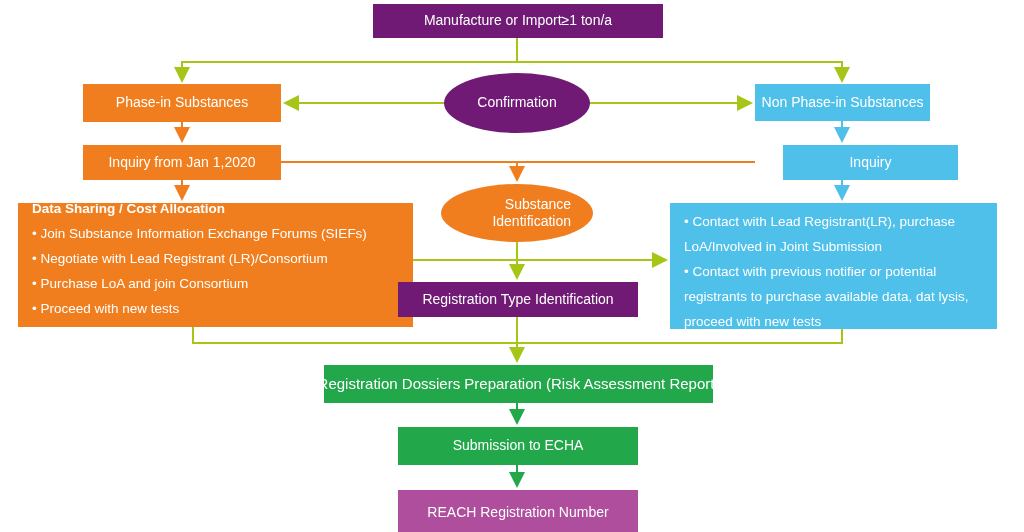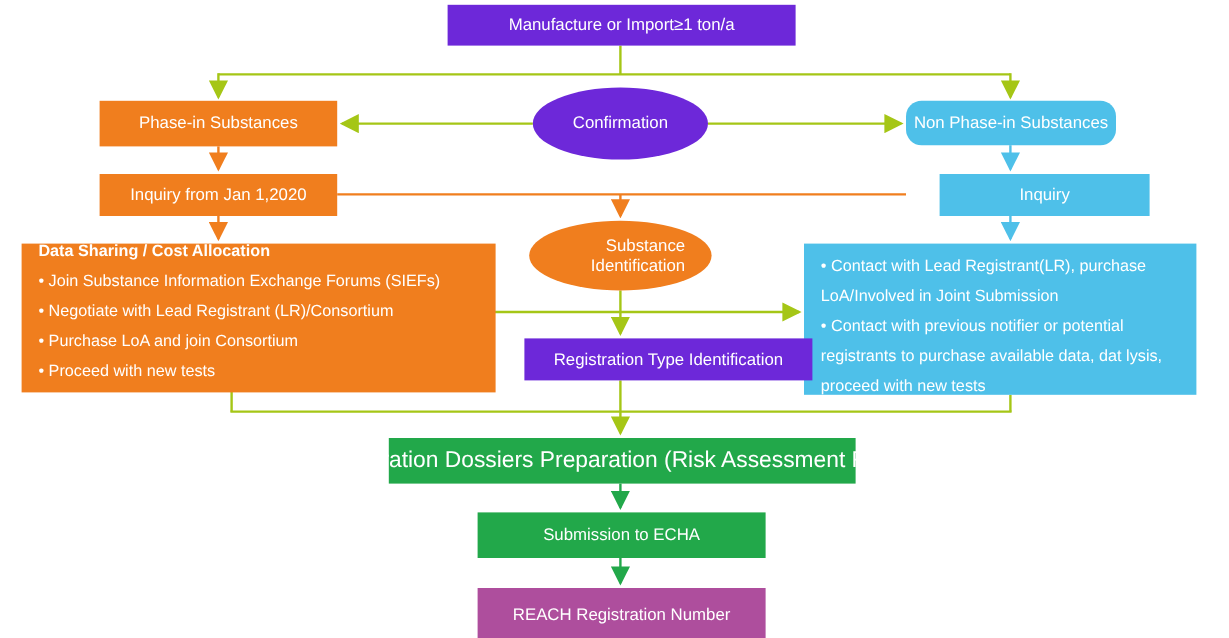--- a/index.html
+++ b/index.html
@@ -7,21 +7,21 @@
     position:relative;width:1024px;height:532px;background:#ffffff;overflow:hidden;
     font-family:"Liberation Sans", sans-serif;
   }
   .wires{position:absolute;left:0;top:0;width:1024px;height:532px;z-index:1;}
   .node{
     position:absolute;z-index:2;color:#ffffff;
     display:flex;align-items:center;justify-content:center;
     font-size:14px;line-height:1.25;text-align:center;box-sizing:border-box;
   }
   .rect{white-space:nowrap;}
-  .fill-yg{background:#6d28d9;}
+  .fill-yg{background:#701a75;}
   .fill-or{background:#f07e1e;}
   .fill-bl{background:#4ec0e9;}
   .fill-gr{background:#22a84a;}
   .fill-pu{background:#ae4e9d;}
   .ellipse{border-radius:50%;}
   .bigbox{
     flex-direction:column;align-items:flex-start;justify-content:flex-start;
     text-align:left;font-size:13.5px;line-height:25px;padding:6px 14px;
   }
   .bigbox .line{white-space:nowrap;}
@@ -80,42 +80,42 @@
       <line x1="517" y1="465" x2="517" y2="486" marker-end="url(#ah-gr)"></line>
     </g>
   </svg>
 
   <div class="node rect fill-yg" style="left:373px;top:4px;width:290px;height:34px;">Manufacture or Import≥1 ton/a</div>
 
   <div class="node ellipse fill-yg" style="left:444px;top:73px;width:146px;height:60px;">Confirmation</div>
 
   <div class="node rect fill-or" style="left:83px;top:84px;width:198px;height:38px;">Phase-in Substances</div>
 
-  <div class="node rect fill-bl" style="left:755px;top:84px;width:175px;height:37px;border-radius:13px;">Non Phase-in Substances</div>
+  <div class="node rect fill-bl" style="left:755px;top:84px;width:175px;height:37px;">Non Phase-in Substances</div>
 
   <div class="node rect fill-or" style="left:83px;top:145px;width:198px;height:35px;">Inquiry from Jan 1,2020</div>
 
   <div class="node rect fill-bl" style="left:783px;top:145px;width:175px;height:35px;">Inquiry</div>
 
   <div class="node ellipse fill-or sub-ellipse" style="left:441px;top:184px;width:152px;height:58px;">Substance Identification</div>
 
   <div class="node bigbox fill-or" style="left:18px;top:203px;width:395px;height:124px;justify-content:flex-end;">
     <div class="line bold">Data Sharing / Cost Allocation</div>
     <div class="line">• Join Substance Information Exchange Forums (SIEFs)</div>
     <div class="line">• Negotiate with Lead Registrant (LR)/Consortium</div>
     <div class="line">• Purchase LoA and join Consortium</div>
     <div class="line">• Proceed with new tests</div>
   </div>
 
   <div class="node bigbox fill-bl" style="left:670px;top:203px;width:327px;height:126px;">
     <div class="wrapline">• Contact with Lead Registrant(LR), purchase LoA/Involved in Joint Submission</div>
     <div class="wrapline">• Contact with previous notifier or potential registrants to purchase available data, dat lysis, proceed with new tests</div>
   </div>
 
-  <div class="node rect fill-yg" style="left:398px;top:282px;width:240px;height:35px;margin-left:39px;">Registration Type Identification</div>
+  <div class="node rect fill-yg" style="left:398px;top:282px;width:240px;height:35px;">Registration Type Identification</div>
 
-  <div class="node rect fill-gr" style="left:324px;top:365px;width:389px;height:38px;font-size:19px;">Registration Dossiers Preparation (Risk Assessment Report)</div>
+  <div class="node rect fill-gr" style="left:324px;top:365px;width:389px;height:38px;font-size:15px;">Registration Dossiers Preparation (Risk Assessment Report)</div>
 
   <div class="node rect fill-gr" style="left:398px;top:427px;width:240px;height:38px;">Submission to ECHA</div>
 
   <div class="node rect fill-pu" style="left:398px;top:490px;width:240px;height:45px;text-align:right;">REACH Registration Number</div>
 
 </div>
 
 </body></html>

